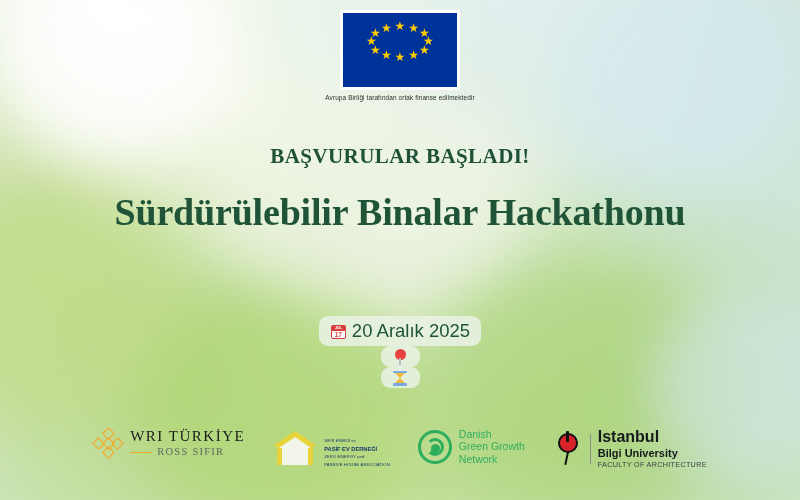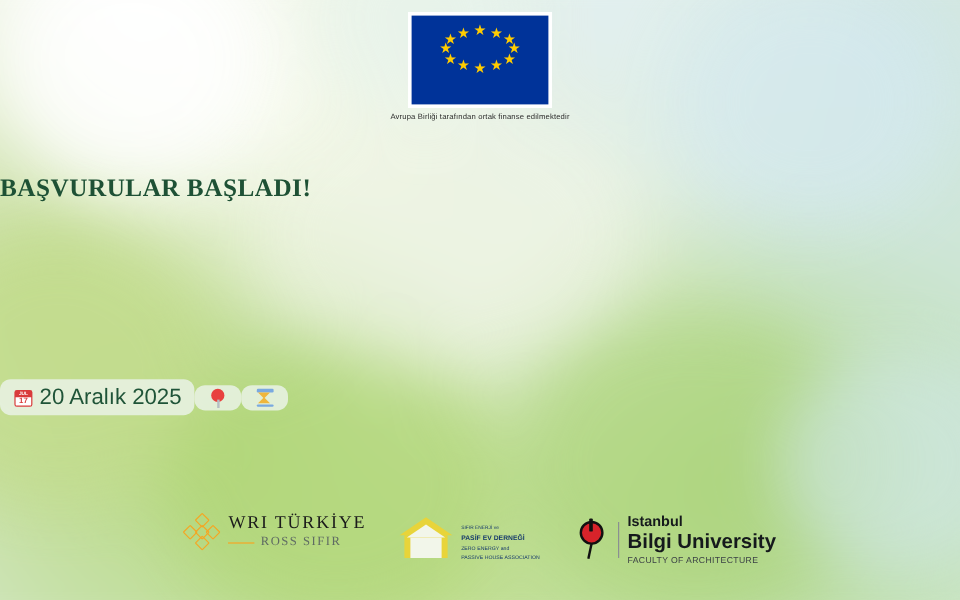--- a/index.html
+++ b/index.html
@@ -86,21 +86,21 @@
     letter-spacing: 0.02em;
     font-family: "Liberation Sans", sans-serif;
     white-space: nowrap;
   }
 
   
   .kicker {
     position: absolute;
     top: 144px;
     left: 0; right: 0;
-    text-align: left;
+    text-align: center;
     font-family: "Liberation Serif", serif;
     font-weight: bold;
     font-size: 21px;
     letter-spacing: 0.02em;
     color: #1e5135;
   }
   .main-title {
     position: absolute;
     top: 190px;
     left: 0; right: 0;
@@ -124,21 +124,21 @@
     color: #1f6139;
     white-space: nowrap;
   }
 
   
   .info-block {
     position: absolute;
     top: 316px;
     left: 0; right: 0;
     display: flex;
-    flex-direction: row;
+    flex-direction: column;
     align-items: center;
     gap: 0;
   }
   .info-line {
     display: inline-flex;
     align-items: center;
     gap: 5px;
     background: rgba(233, 242, 229, 0.86);
     border-radius: 9px;
     padding: 1px 11px;
@@ -367,22 +367,22 @@
     position: absolute; left: 14px; top: 21px;
     width: 2px; height: 13px;
     background: #111;
     transform: rotate(12deg);
     transform-origin: top center;
   }
   .ibu-div {
     width: 1px; height: 30px; background: #8a8f92; flex: 0 0 auto;
   }
   .ibu-text { line-height: 1.16; }
-  .ibu-t1 { font-size: 12px; font-weight: bold; color: #15191c; }
-  .ibu-t2 { font-size: 17px; font-weight: bold; color: #15191c; }
+  .ibu-t1 { font-size: 16px; font-weight: bold; color: #15191c; }
+  .ibu-t2 { font-size: 11px; font-weight: bold; color: #15191c; }
   .ibu-t3 {
     font-size: 7.2px; color: #3b4145; letter-spacing: 0.045em; margin-top: 1.5px;
   }
 </style>
 </head>
 <body>
 
 <div class="poster">
 
   <div class="bg-base"></div>
@@ -409,20 +409,21 @@
       <span class="eu-star" style="left:38%;  top:57%;">★</span>
       <span class="eu-star" style="left:28.5%;top:50%;">★</span>
       <span class="eu-star" style="left:25%;  top:38%;">★</span>
       <span class="eu-star" style="left:28.5%;top:27%;">★</span>
       <span class="eu-star" style="left:38%;  top:20%;">★</span>
     </div>
     <div class="eu-caption">Avrupa Birliği tarafından ortak finanse edilmektedir</div>
   </div>
 
   <div class="kicker">BAŞVURULAR BAŞLADI!</div>
+  <div class="main-title">Sürdürülebilir Binalar Hackathonu</div>
 
   <div class="info-block">
 
     <div class="info-line">
       <span class="info-icon">
         <span class="cal-top"></span>
         <span class="cal-label">JUL</span>
         <span class="cal-body">17</span>
       </span>
       <span>20 Aralık 2025</span>
@@ -473,20 +474,31 @@
         <span class="zep-inner-walls"></span>
       </span>
       <span class="zep-text">
         <span class="zep-tr small">SIFIR ENERJİ ve</span>
         <div class="zep-tr">PASİF EV DERNEĞİ</div>
         <div class="zep-en">ZERO ENERGY and</div>
         <div class="zep-en">PASSIVE HOUSE ASSOCIATION</div>
       </span>
     </div>
 
+    <div class="logo">
+      <span class="dggn-mark">
+        <span class="dggn-s1"></span>
+        <span class="dggn-s2"></span>
+      </span>
+      <span class="dggn-text">
+        <div>Danish</div>
+        <div>Green Growth</div>
+        <div>Network</div>
+      </span>
+    </div>
 
     <div class="logo">
       <span class="ibu-mark">
         <span class="ibu-circle"></span>
         <span class="ibu-bar"></span>
         <span class="ibu-stem"></span>
       </span>
       <span class="ibu-div"></span>
       <span class="ibu-text">
         <div class="ibu-t1">Istanbul</div>

